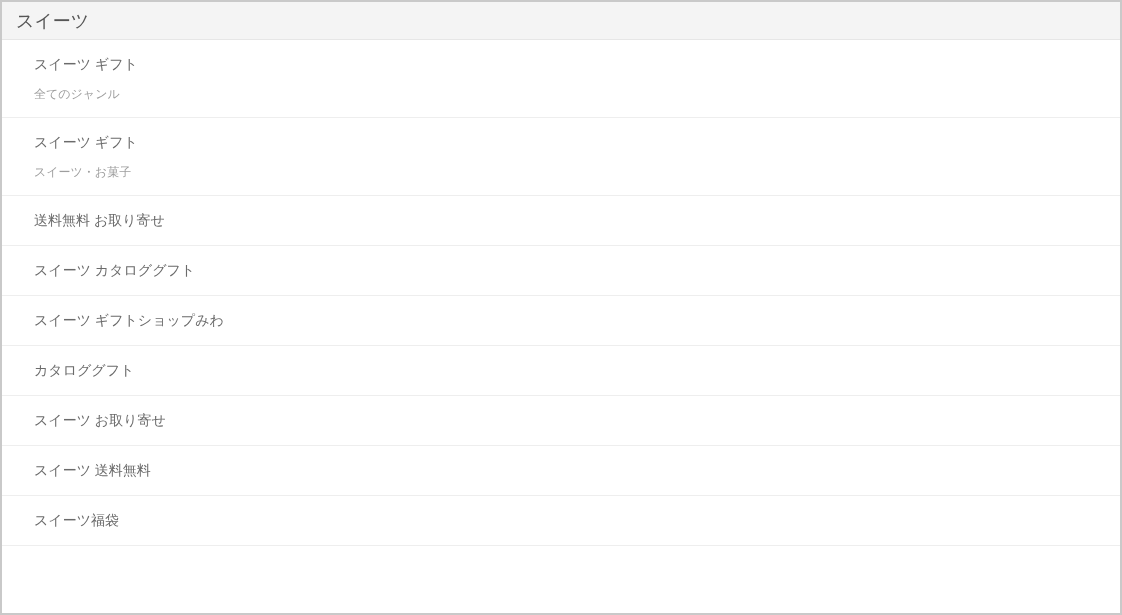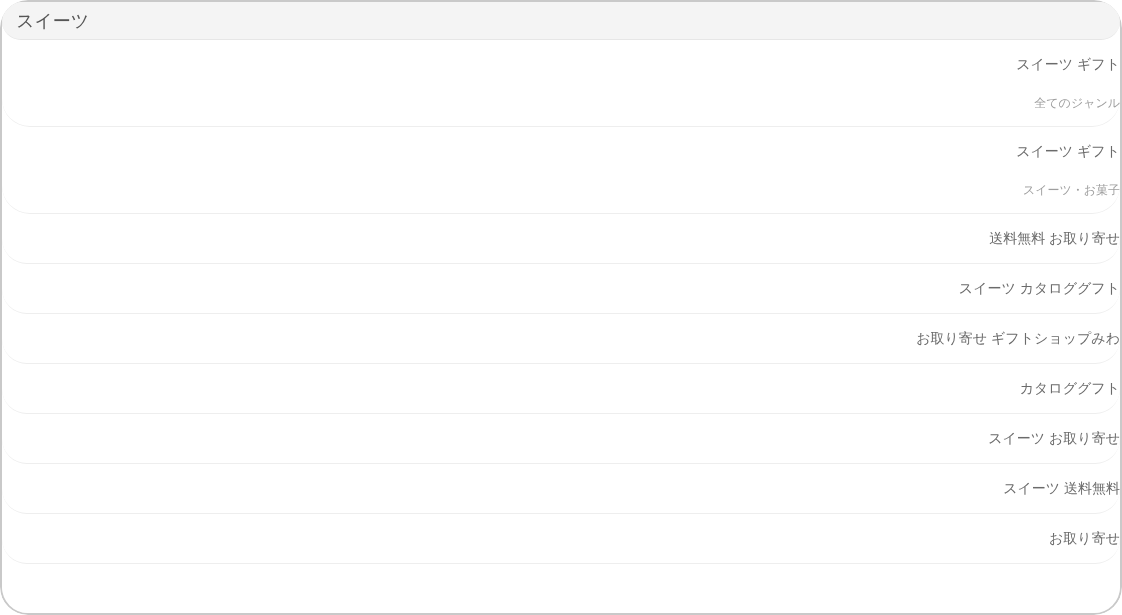--- a/index.html
+++ b/index.html
@@ -1,19 +1,18 @@
 <!DOCTYPE html>
 <html><head>
   <meta charset="utf-8">
   <style>
     * {
       margin: 0;
       padding: 0;
       box-sizing: border-box;
-      border-radius: 28px;
     }
     body {
       font-family: -apple-system, BlinkMacSystemFont, "Hiragino Sans", "Hiragino Kaku Gothic ProN", Meiryo, sans-serif;
       background: #fff;
       width: 1122px;
       height: 615px;
       overflow: hidden;
     }
     .container {
       width: 1122px;
@@ -35,36 +34,35 @@
       background: transparent;
       font-size: 18px;
       color: #555;
       outline: none;
       font-family: inherit;
     }
     .suggestions {
       flex: 1;
       overflow: hidden;
       background: #fff;
-      text-align: right;
     }
     .suggestion-item {
       padding: 14px 0 14px 32px;
       border-bottom: 1px solid #eeeeee;
       cursor: pointer;
     }
     .suggestion-title {
       font-size: 14px;
       color: #6b6b6b;
       line-height: 1.5;
     }
     .suggestion-sub {
       font-size: 12px;
       color: #9e9e9e;
-      margin-top: 20px;
+      margin-top: 11px;
       line-height: 1.4;
     }
   </style>
 </head>
 <body>
 
 <div class="container">
   <div class="search-bar">
     <input type="text" class="search-input" value="スイーツ" style="">
   </div>
@@ -77,28 +75,28 @@
       <div class="suggestion-title">スイーツ ギフト</div>
       <div class="suggestion-sub">スイーツ・お菓子</div>
     </div>
     <div class="suggestion-item">
       <div class="suggestion-title">送料無料 お取り寄せ</div>
     </div>
     <div class="suggestion-item">
       <div class="suggestion-title">スイーツ カタロググフト</div>
     </div>
     <div class="suggestion-item">
-      <div class="suggestion-title">お取り寄せ ギフトショップみわ</div>
+      <div class="suggestion-title">スイーツ ギフトショップみわ</div>
     </div>
     <div class="suggestion-item">
       <div class="suggestion-title">カタロググフト</div>
     </div>
     <div class="suggestion-item">
       <div class="suggestion-title">スイーツ お取り寄せ</div>
     </div>
     <div class="suggestion-item">
       <div class="suggestion-title">スイーツ 送料無料</div>
     </div>
     <div class="suggestion-item">
-      <div class="suggestion-title">お取り寄せ</div>
+      <div class="suggestion-title">スイーツ福袋</div>
     </div>
   </div>
 </div>
 
 </body></html>

